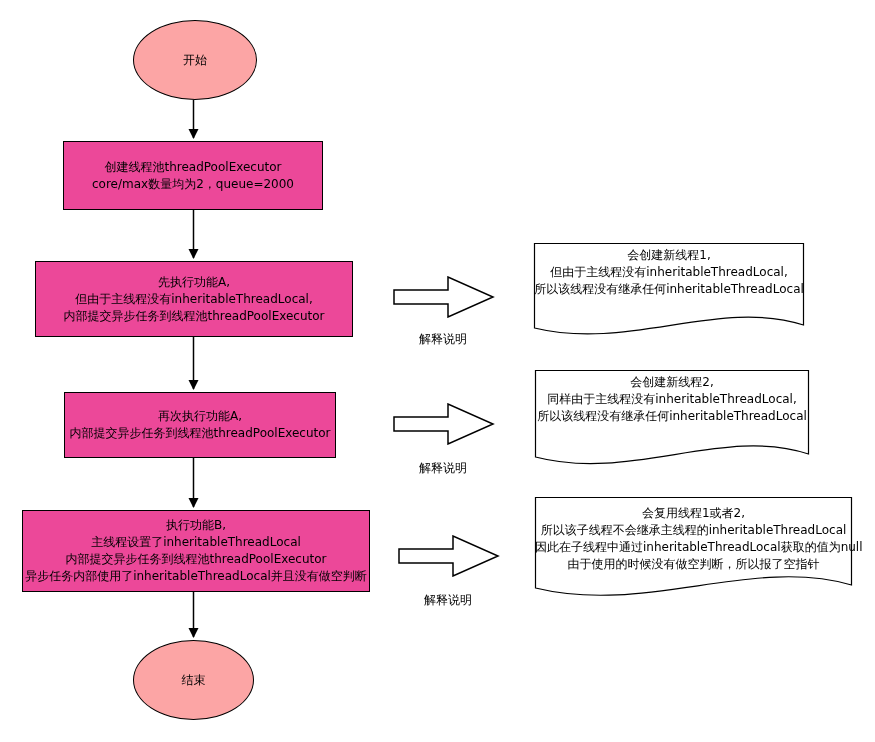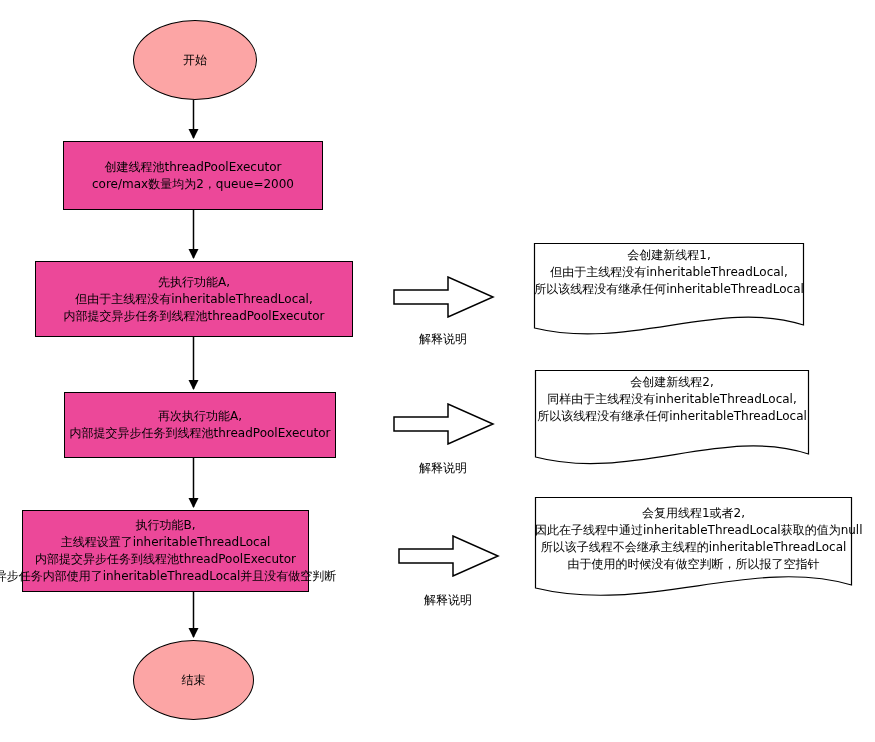--- a/index.html
+++ b/index.html
@@ -61,21 +61,21 @@
     <div class="text-line">先执行功能A,</div>
     <div class="text-line">但由于主线程没有inheritableThreadLocal,</div>
     <div class="text-line">内部提交异步任务到线程池threadPoolExecutor</div>
   </div>
 
   <div class="shape rect" style="left:58px;top:392px;width:272px;height:66px;margin-left:6px;">
     <div class="text-line">再次执行功能A,</div>
     <div class="text-line">内部提交异步任务到线程池threadPoolExecutor</div>
   </div>
 
-  <div class="shape rect" style="left:22px;top:510px;width:287px;height:82px;">
+  <div class="shape rect" style="left:22px;top:510px;width:348px;height:82px;">
     <div class="text-line">执行功能B,</div>
     <div class="text-line">主线程设置了inheritableThreadLocal</div>
     <div class="text-line">内部提交异步任务到线程池threadPoolExecutor</div>
     <div class="text-line">异步任务内部使用了inheritableThreadLocal并且没有做空判断</div>
   </div>
 
   <div class="shape ellipse" style="left:133px;top:640px;width:121px;height:80px;">
     <span class="text-line">结束</span>
   </div>
 
@@ -121,19 +121,19 @@
       <div class="text-line">所以该线程没有继承任何inheritableThreadLocal</div>
     </div>
   </div>
 
   <div class="doc" style="left:535px;top:497px;width:317px;height:105px;">
     <svg width="317" height="105" viewBox="0 0 317 105" preserveAspectRatio="none">
       <path d="M0.5,0.5 L316.5,0.5 L316.5,88 C218,59 111,118 0.5,91 Z" fill="#fff" stroke="#000" stroke-width="1.2"></path>
     </svg>
     <div class="doc-text" style="padding-top:8px;">
       <div class="text-line">会复用线程1或者2,</div>
+      <div class="text-line">所以该子线程不会继承主线程的inheritableThreadLocal</div>
       <div class="text-line">因此在子线程中通过inheritableThreadLocal获取的值为null</div>
-      <div class="text-line">所以该子线程不会继承主线程的inheritableThreadLocal</div>
       <div class="text-line">由于使用的时候没有做空判断，所以报了空指针</div>
     </div>
   </div>
 
 </div>
 
 </body></html>

